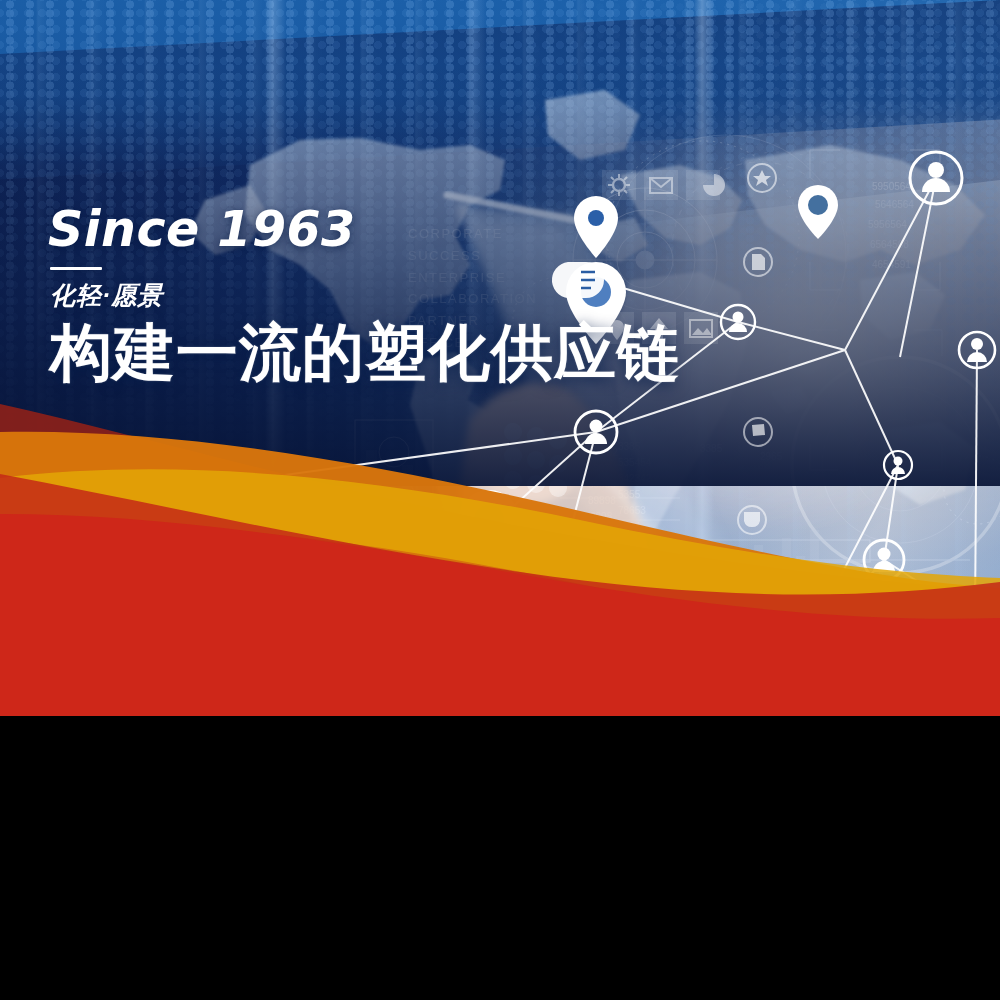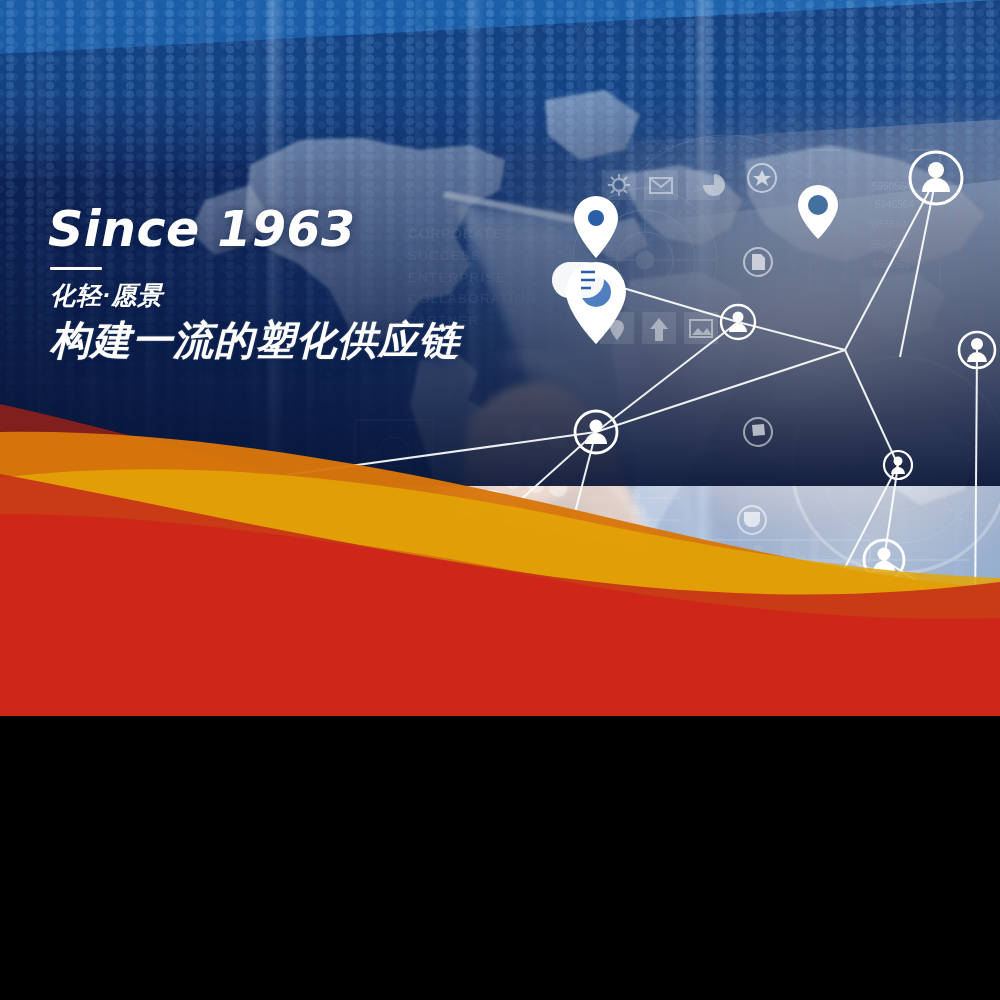--- a/index.html
+++ b/index.html
@@ -92,21 +92,21 @@
     text-shadow:0 2px 10px rgba(0,20,60,.65);
     font-family:"DejaVu Sans","Liberation Sans",sans-serif;
   }
   .rule{width:52px;height:3px;background:#fff;margin:13px 0 9px 2px;border-radius:1px;
         box-shadow:0 1px 4px rgba(0,20,60,.5);}
   .sub{
     font-size:25px;font-weight:700;font-style:italic;color:#ffffff;margin:4px 0 6px 2px;
     letter-spacing:1px;text-shadow:0 2px 9px rgba(0,20,60,.6);
   }
   .head{
-    font-size:40px;font-weight:700;font-style:italic;color:#ffffff;margin:0 0 0 2px;
+    font-size:62px;font-weight:700;color:#ffffff;margin:0 0 0 2px;
     letter-spacing:1px;line-height:1.12;
     text-shadow:0 3px 14px rgba(0,25,70,.72), 0 0 2px rgba(255,255,255,.35);
   }
 
   
   .waves{position:absolute;left:0;bottom:0;width:1000px;height:330px;z-index:70;}
 </style>
 </head>
 <body>
 

